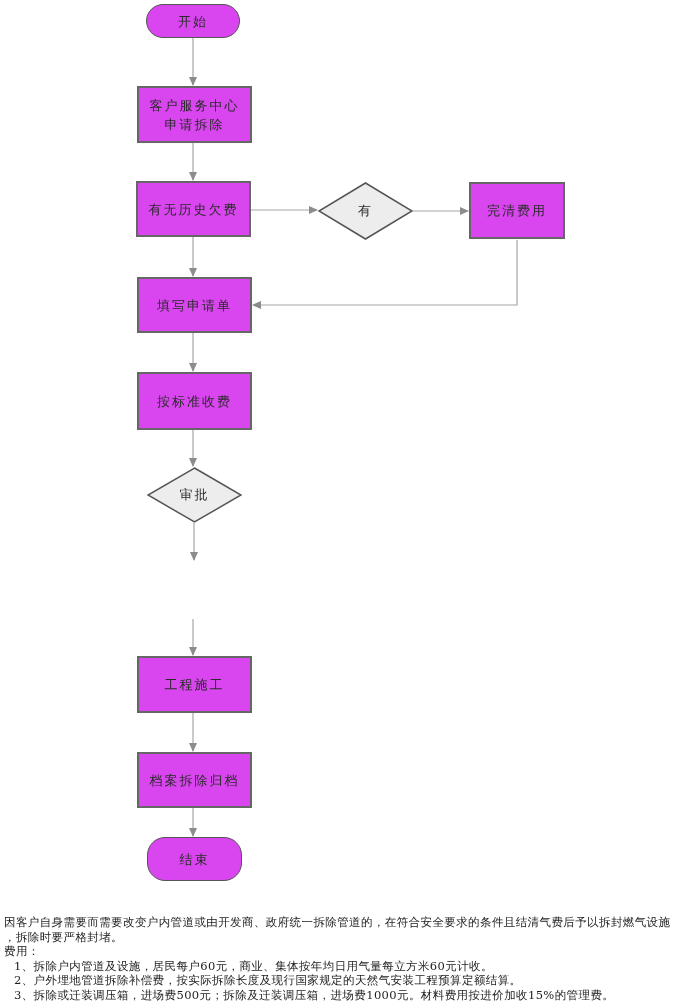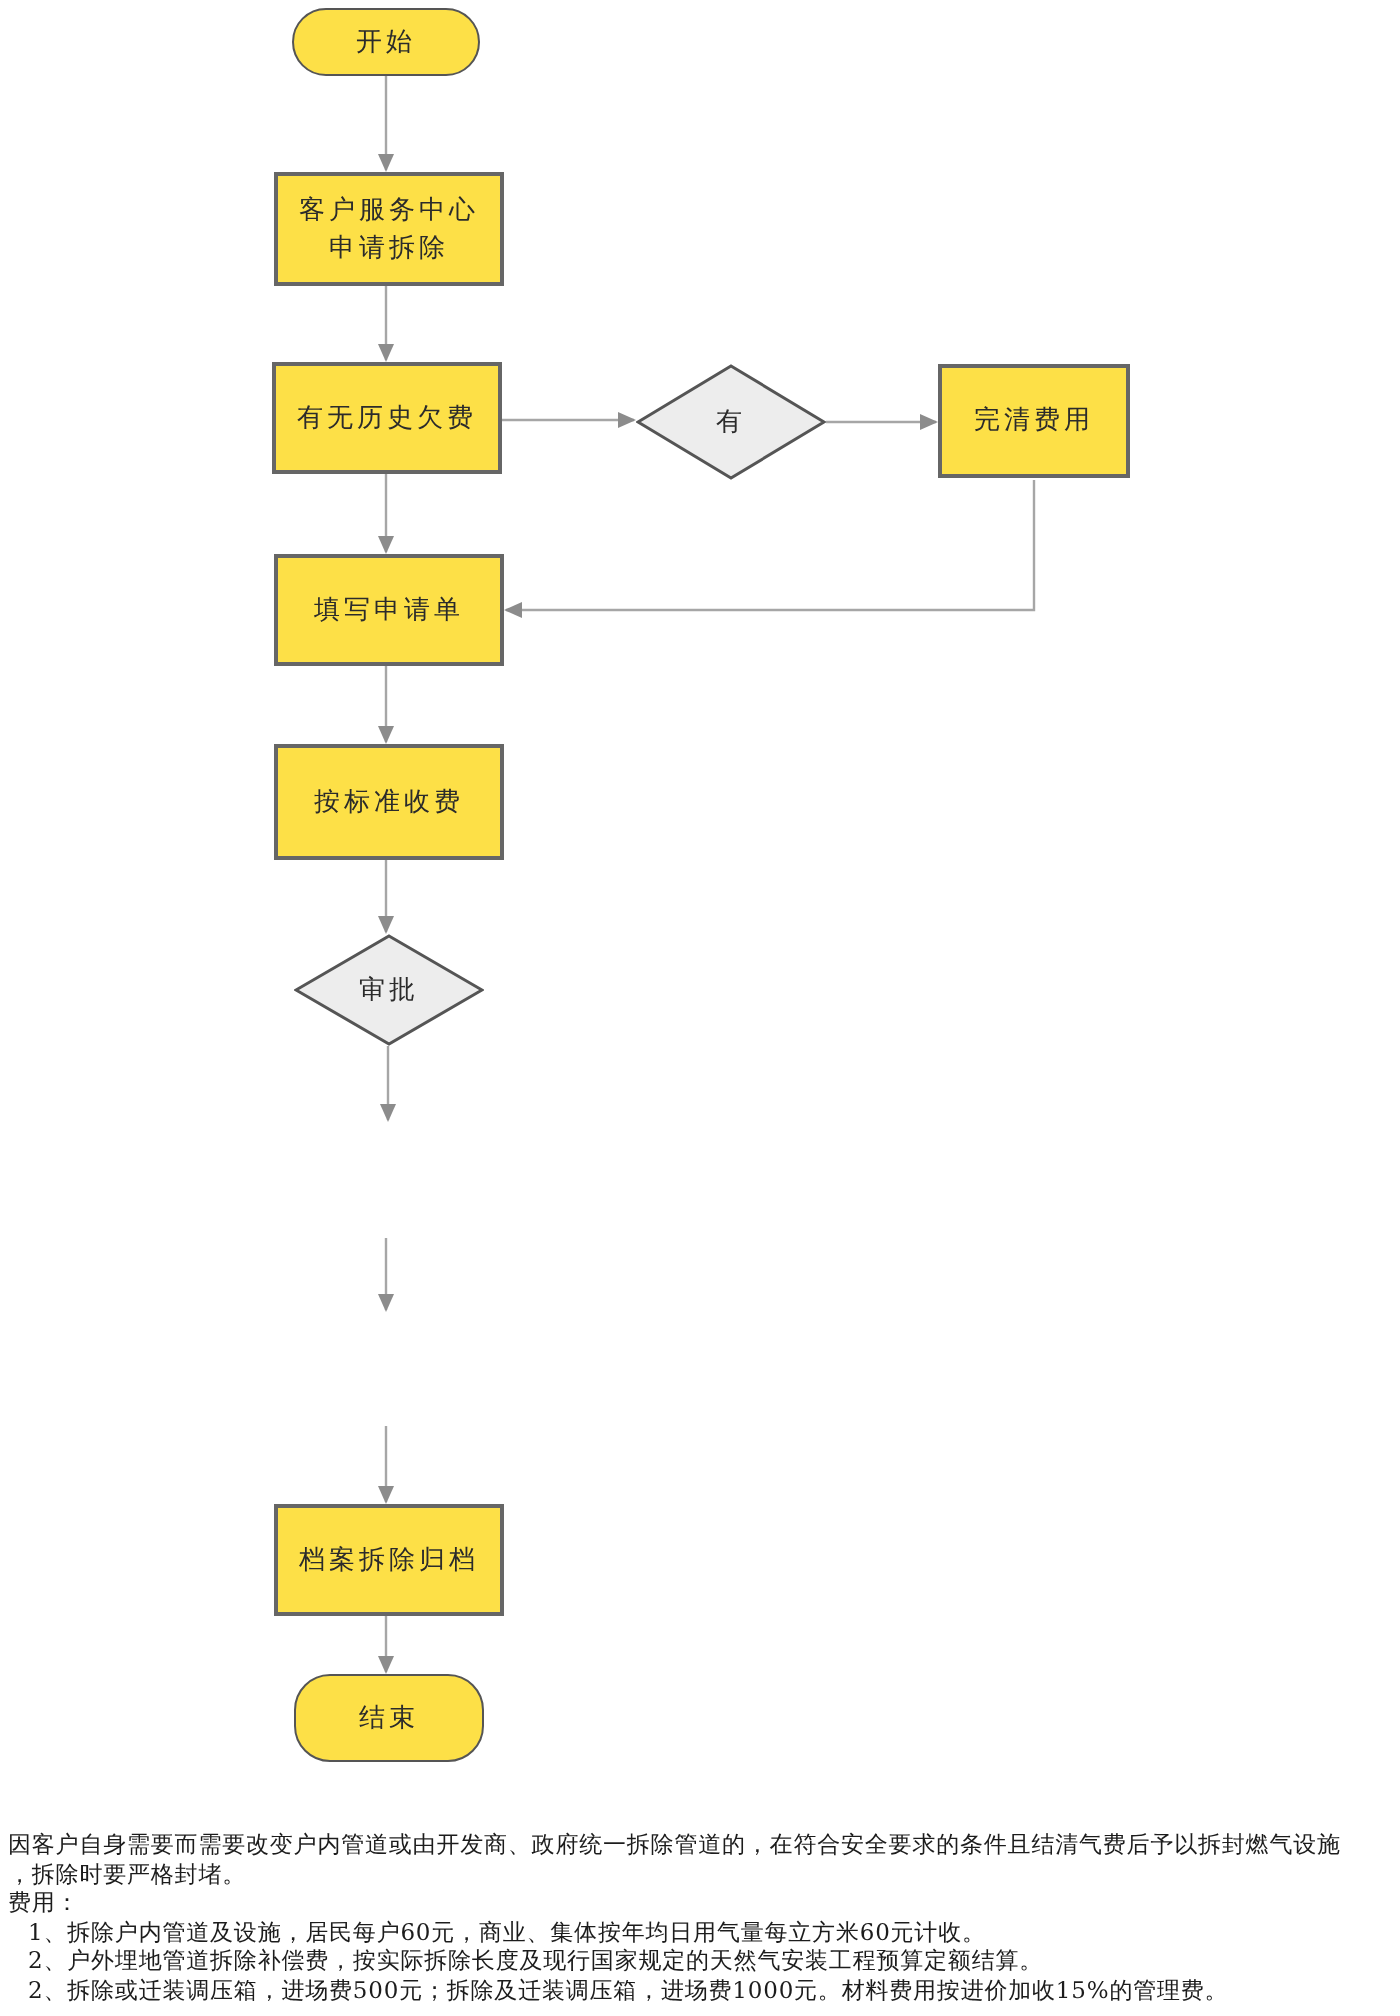--- a/index.html
+++ b/index.html
@@ -2,21 +2,21 @@
 <html><head>
 <meta charset="utf-8">
 <style>
   html,body{margin:0;padding:0;background:#ffffff;}
   .canvas{
     position:relative;width:700px;height:1008px;background:#ffffff;overflow:hidden;
     font-family:"DejaVu Serif","Liberation Serif",serif;
   }
   .edge-layer{position:absolute;left:0;top:0;width:700px;height:1008px;}
   .node{
-    position:absolute;box-sizing:border-box;background:#fde047;
+    position:absolute;box-sizing:border-box;background:#d946ef;
     display:flex;align-items:center;justify-content:center;text-align:center;
     color:#2b2b2b;font-size:13px;letter-spacing:2px;line-height:19px;
   }
   .box{border:2px solid #666666;align-items:center;}
   .rounded{border:1.6px solid #555555;border-radius:18px;}
   .diamond{position:absolute;}
   .diamond svg{position:absolute;left:0;top:0;}
   .diamond .lbl{
     position:absolute;left:0;top:0;right:0;bottom:0;
     display:flex;align-items:center;justify-content:center;
@@ -90,31 +90,34 @@
   </div>
 
   <div class="diamond" style="left:147px;top:467px;width:95px;height:56px;">
     <svg width="95" height="56" viewBox="0 0 95 56">
       <polygon points="47.5,1 94,28 47.5,55 1,28" fill="#ededed" stroke="#555555" stroke-width="1.5"></polygon>
     </svg>
     <span class="lbl">审批</span>
   </div>
 
 
+  <div class="node box" style="left:137px;top:656px;width:115px;height:57px;">
+    <span>工程施工</span>
+  </div>
 
   <div class="node box" style="left:137px;top:752px;width:115px;height:56px;">
     <span>档案拆除归档</span>
   </div>
 
   <div class="node rounded" style="left:147px;top:837px;width:95px;height:44px;">
     <span>结束</span>
   </div>
 
   <div class="notes">
     <div>因客户自身需要而需要改变户内管道或由开发商、政府统一拆除管道的，在符合安全要求的条件且结清气费后予以拆封燃气设施</div>
     <div>，拆除时要严格封堵。</div>
     <div>费用：</div>
     <div class="item">1、拆除户内管道及设施，居民每户60元，商业、集体按年均日用气量每立方米60元计收。</div>
     <div class="item">2、户外埋地管道拆除补偿费，按实际拆除长度及现行国家规定的天然气安装工程预算定额结算。</div>
-    <div class="item">2、拆除或迁装调压箱，进场费500元；拆除及迁装调压箱，进场费1000元。材料费用按进价加收15%的管理费。</div>
+    <div class="item">3、拆除或迁装调压箱，进场费500元；拆除及迁装调压箱，进场费1000元。材料费用按进价加收15%的管理费。</div>
   </div>
 
 </div>
 
 </body></html>

